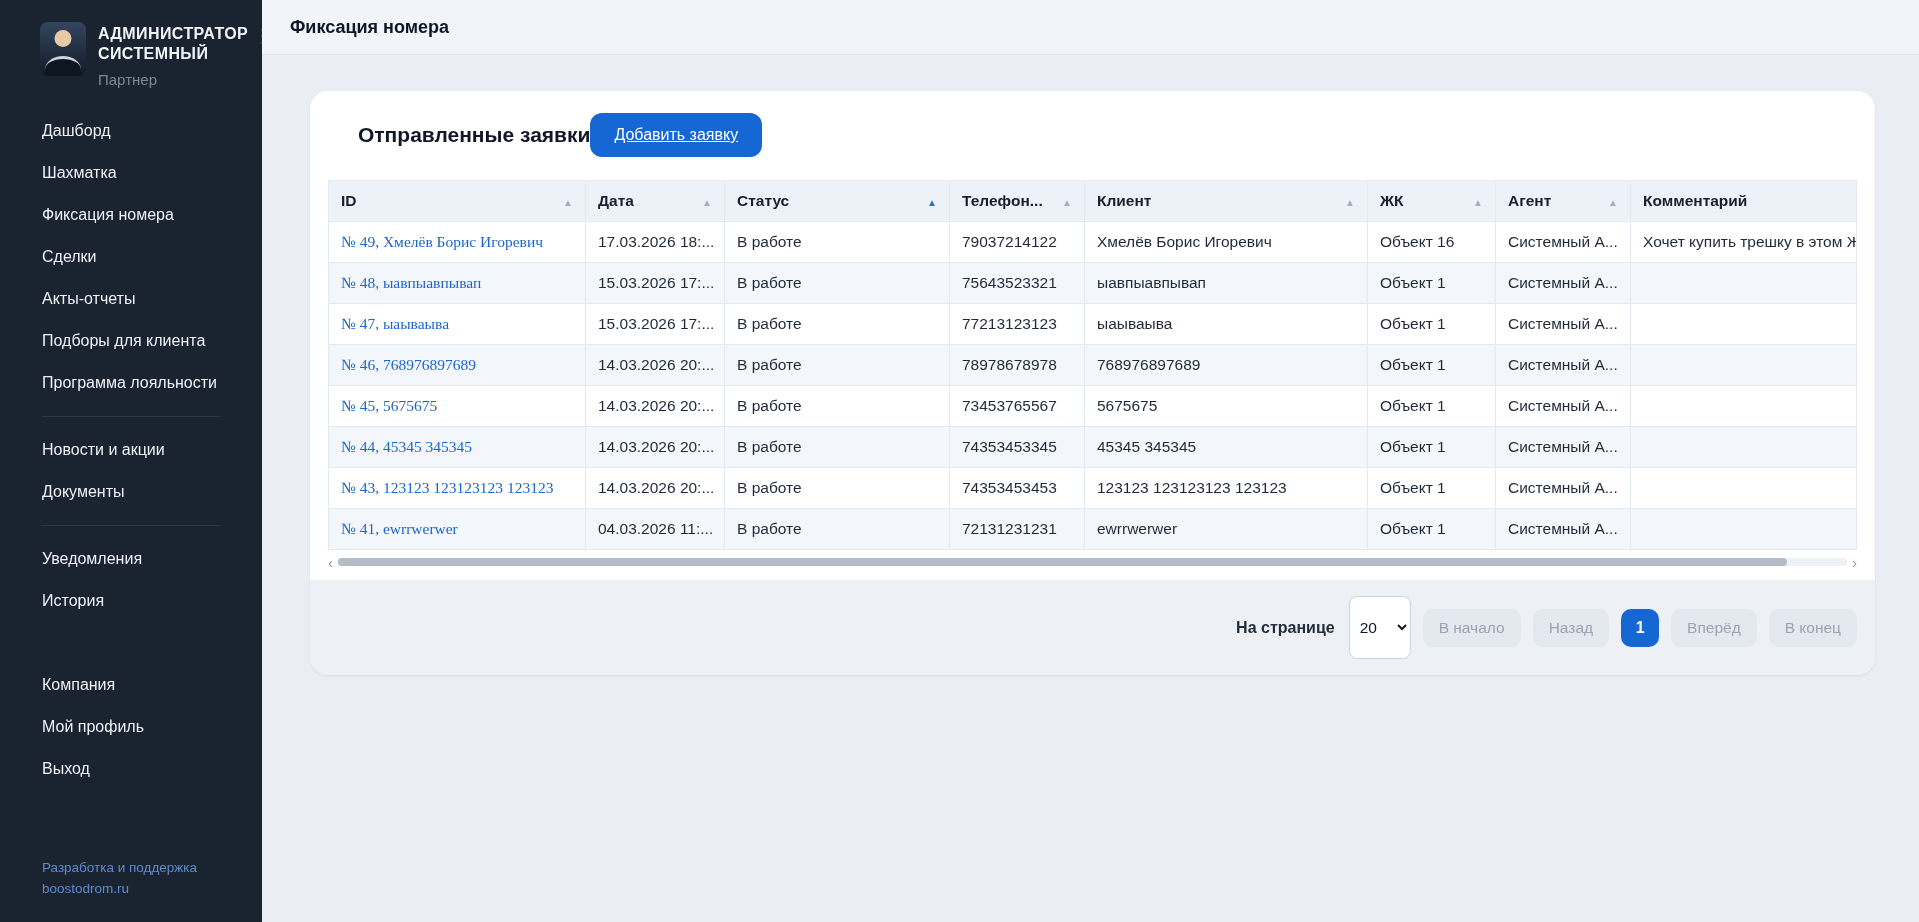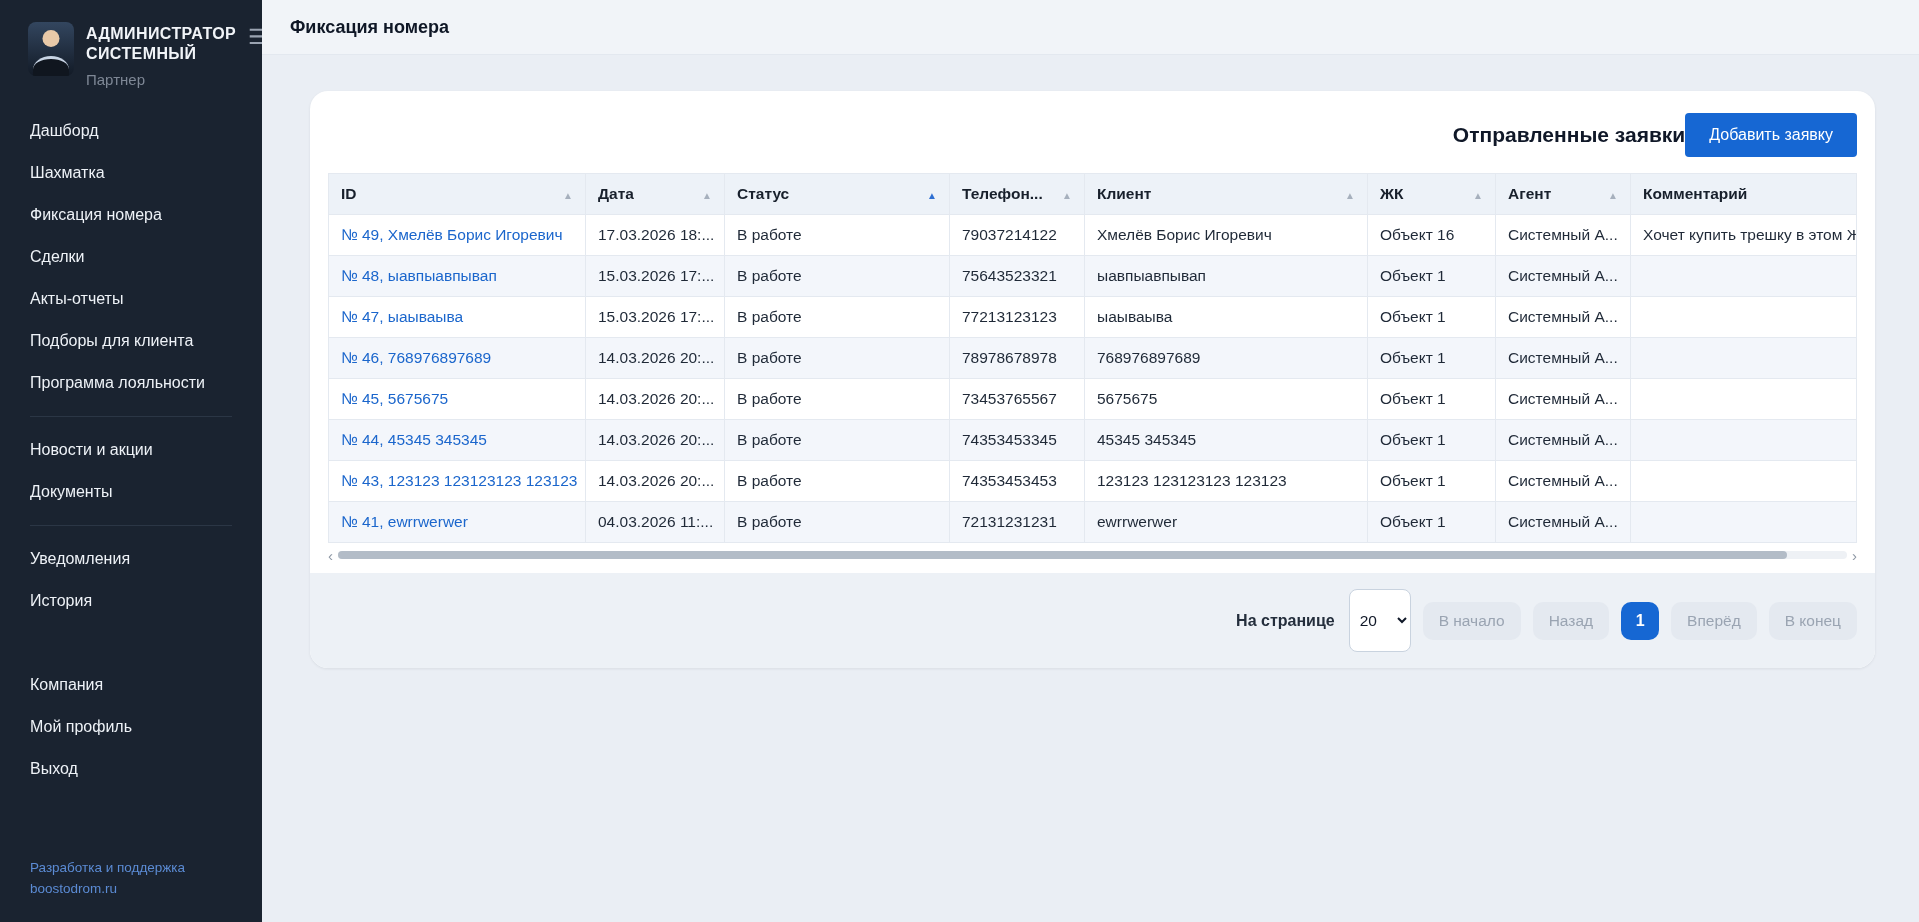--- a/index.html
+++ b/index.html
@@ -10,21 +10,21 @@
     background: #eaeef4;
     overflow: hidden;
     color: #1f2937;
   }
 
   
   .sidebar {
     width: 262px; flex-shrink: 0;
     background: #1a2330; color: #f1f4f8;
     display: flex; flex-direction: column;
-    padding: 22px 4px 18px;
+    padding: 22px 16px 18px;
   }
   .user-block { display: flex; align-items: flex-start; gap: 12px; padding: 0 20px 8px 24px; }
   .avatar {
     position: relative; width: 46px; height: 54px; border-radius: 8px;
     background: linear-gradient(180deg,#33465f,#121a26); overflow: hidden; flex-shrink: 0;
   }
   .avatar::before { content: ""; position: absolute; top: 8px; left: 50%; transform: translateX(-50%);
     width: 17px; height: 17px; border-radius: 50%; background: #e8c9a8; }
   .avatar::after { content: ""; position: absolute; bottom: -7px; left: 50%; transform: translateX(-50%);
     width: 36px; height: 24px; border-radius: 50% 50% 0 0; background: #10161f; border-top: 3px solid #c8d4e4; }
@@ -47,41 +47,41 @@
   .page-title { font-size: 18px; font-weight: 700; color: #0f1726; }
   .page-subtitle { margin-top: 9px; font-size: 15.5px; color: #5d6876; }
 
   .card {
     background: #fff; border-radius: 18px;
     margin: 36px 44px 0 48px;
     box-shadow: 0 1px 3px rgba(16,24,40,.08);
     overflow: hidden;
     display: flex; flex-direction: column;
   }
-  .card-head { display: flex; justify-content: flex-end; align-items: center; padding: 22px 18px 16px; margin-left: 30px; }
+  .card-head { display: flex; justify-content: flex-start; align-items: center; padding: 22px 18px 23px; margin-left: 30px; }
   .card-title { font-size: 21px; font-weight: 700; color: #101828; }
   .add-btn {
-    background: #1667d3; color: #fff; border: none; border-radius: 4px;
-    padding: 13px 24px; font-size: 16px; font-family: inherit; cursor: pointer;
+    background: #1667d3; color: #fff; border: none; border-radius: 12px;
+    padding: 13px 24px; font-size: 16px; font-family: inherit; cursor: pointer; text-decoration: underline;
   }
 
   .table-wrap { padding: 0 18px; overflow: hidden; }
   table { border-collapse: collapse; width: 100%; table-layout: fixed; padding-left: 13px; }
   th, td {
     border: 1px solid #e4e9f0;
     padding: 11px 12px;
     font-size: 15.5px; text-align: left;
     white-space: nowrap; overflow: hidden;
   }
   thead th { background: #edf2f8; font-weight: 700; color: #18202c; cursor: pointer; }
   .sort-icon { float: right; font-size: 10px; color: #a6b0bd; margin-top: 5px; cursor: pointer; }
   .sort-icon.sorted { color: #2e6fd2; }
   tbody tr:nth-child(even) { background: #f3f6fb; }
   tbody td { color: #1f2937; }
-  td.cell-id { color: #1b66cc; cursor: pointer; }
+  td.cell-id { color: #1b66cc; cursor: pointer; font-family: Liberation Serif, serif; }
 
   .hscroll { display: flex; align-items: center; margin: 6px 18px 0; height: 12px; }
   .hscroll .arrow { color: #8d97a4; font-size: 15px; line-height: 1; cursor: pointer; }
   .hscroll .track { flex: 1; height: 8px; margin: 0 5px; border-radius: 4px; background: #eef1f5; position: relative; }
   .hscroll .thumb { position: absolute; left: 0; top: 0; height: 8px; width: 96%; border-radius: 4px; background: #b3bcc7; cursor: grab; }
 
   .card-footer {
     margin-top: 12px; background: #edf1f6;
     padding: 16px 18px;
     display: flex; justify-content: flex-end; align-items: center; gap: 12px;

